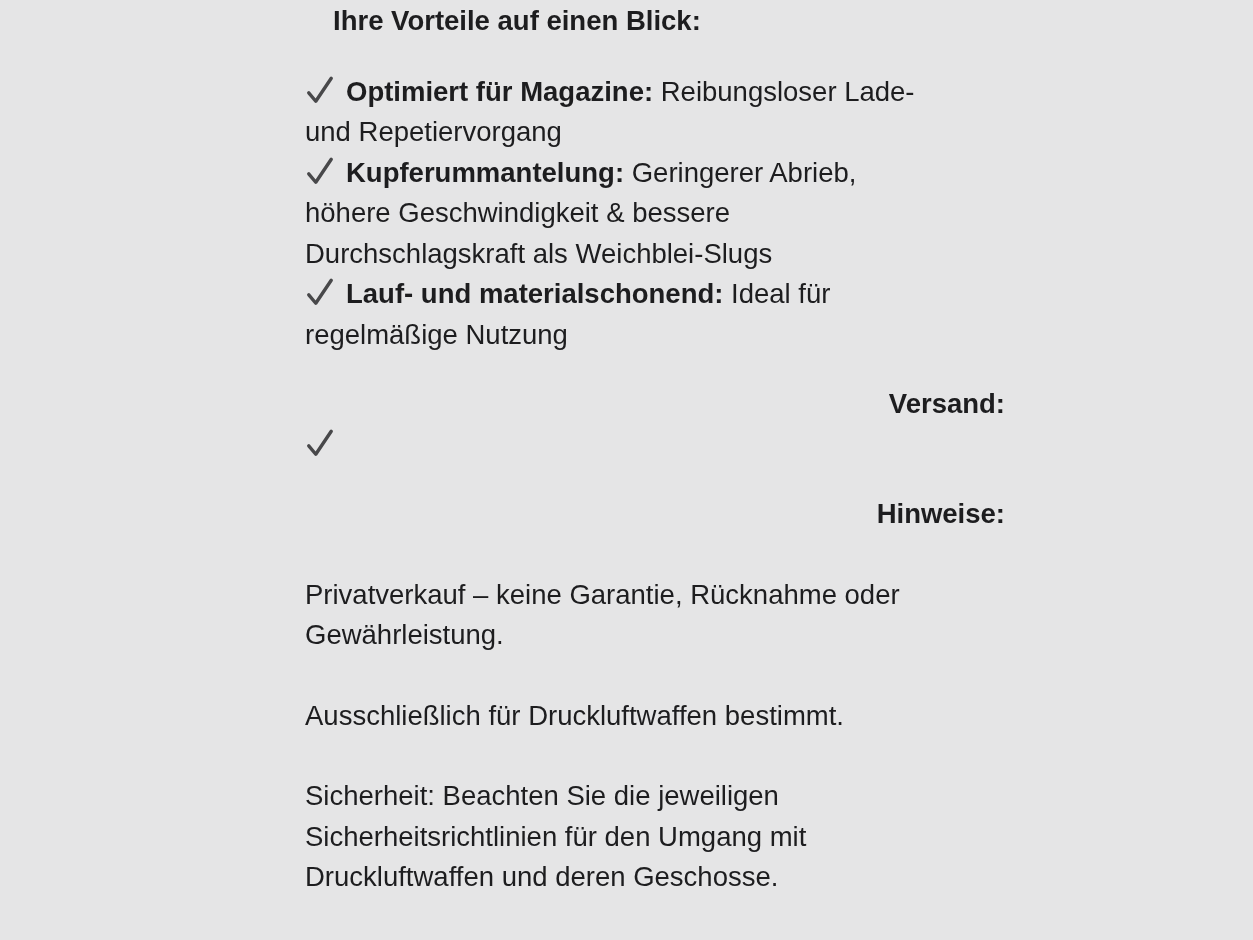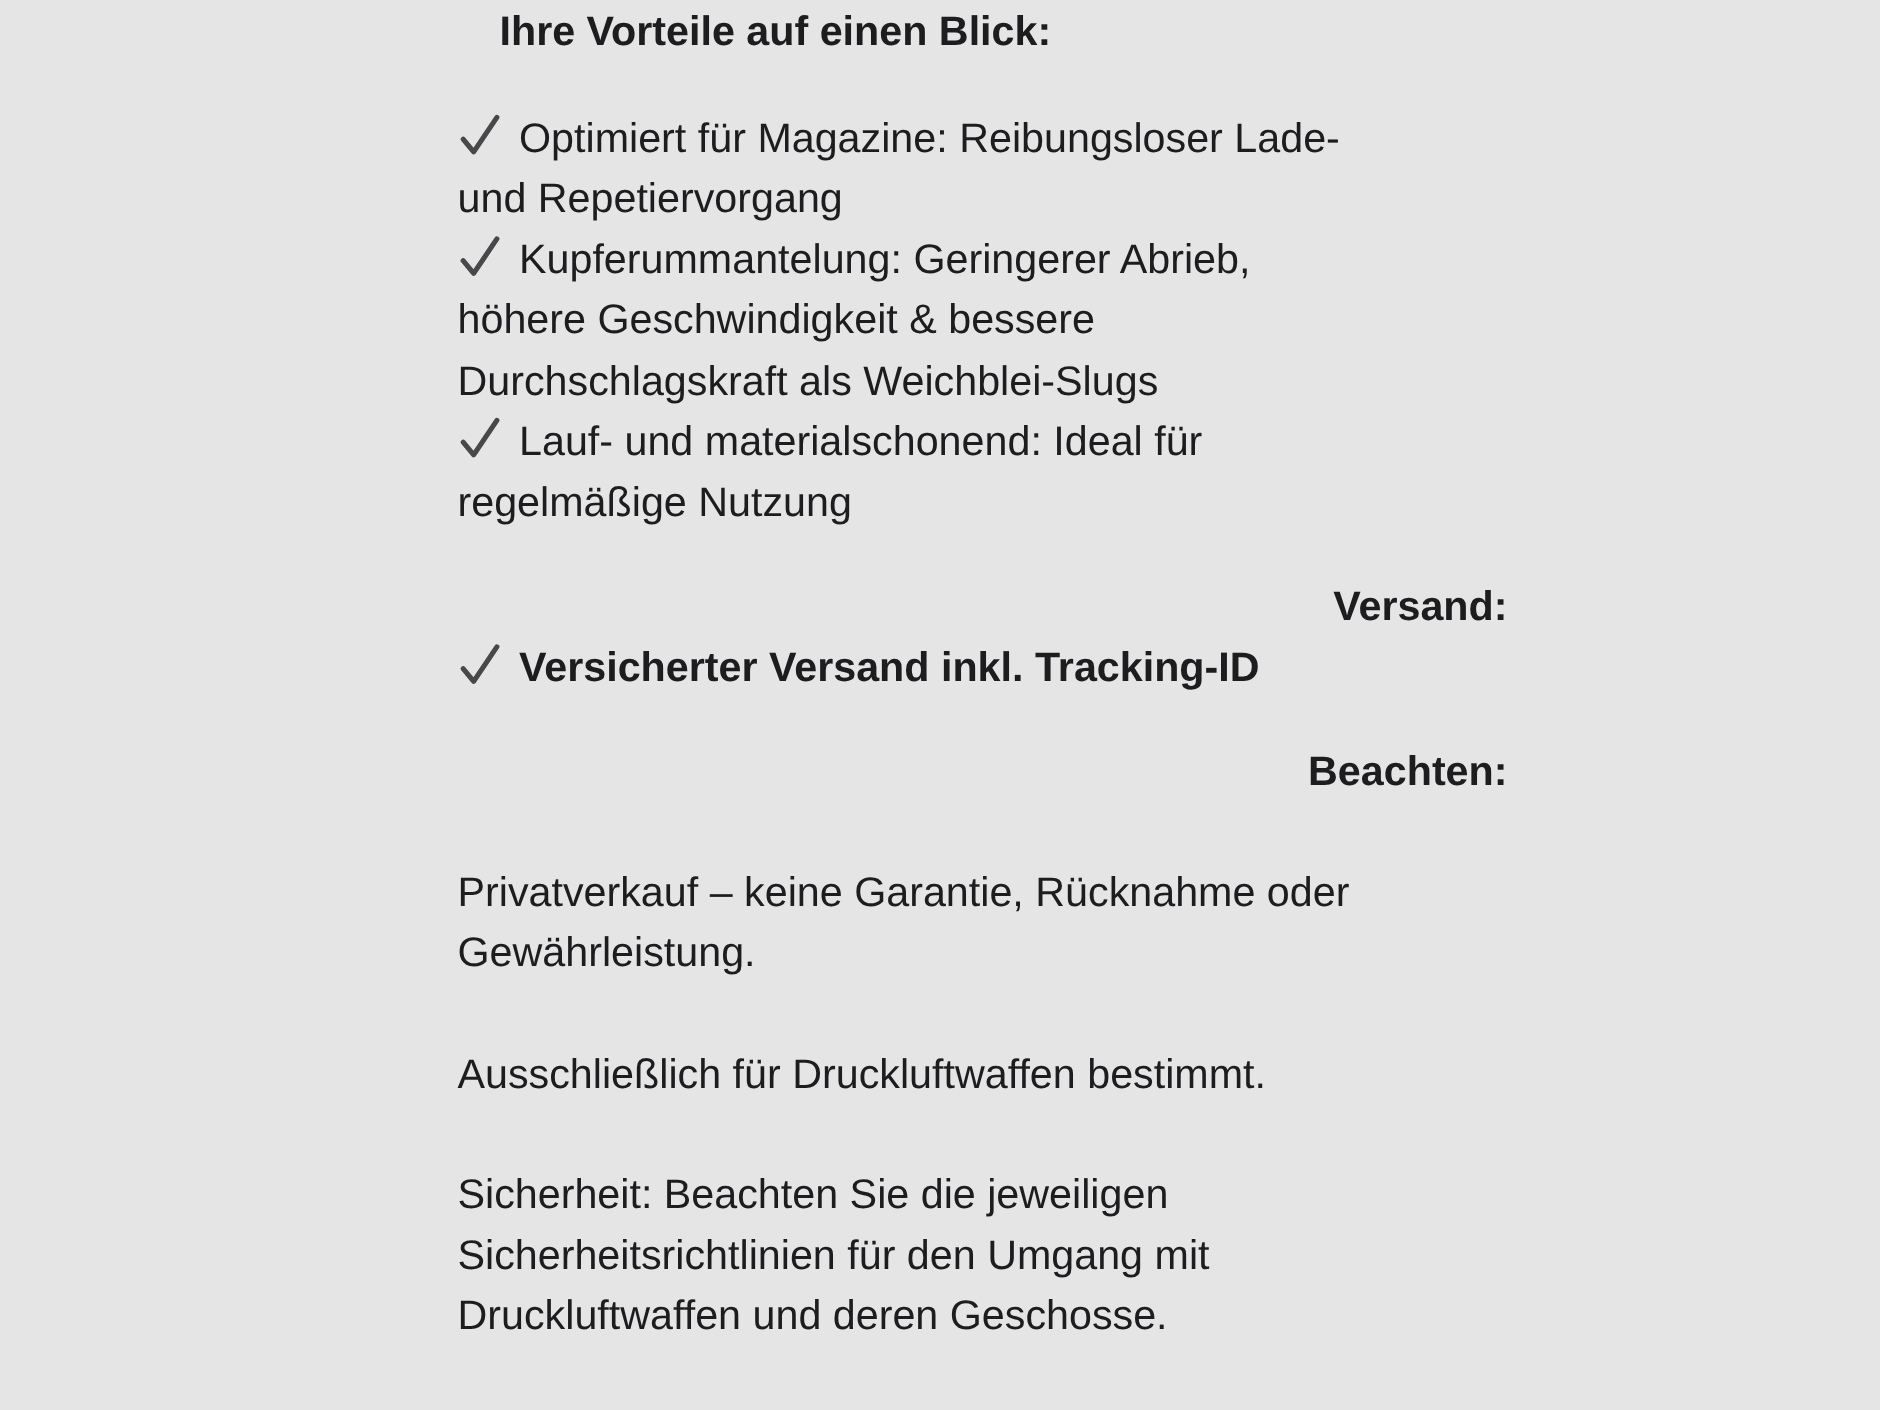--- a/index.html
+++ b/index.html
@@ -35,21 +35,21 @@
     margin-top: 29px;
     text-align: right;
   }
   .note {
     margin-top: 40px;
   }
   .pre {
     white-space: pre-line;
   }
   .bullet { margin: 0; }
-  .bullet .label { font-weight: normal; }
+  .bullet .label { font-weight: bold; }
   .check-icon {
     display: inline-block;
     width: 30px;
     height: 30px;
     margin-right: 11px;
     vertical-align: -4px;
   }
   .check-icon svg {
     width: 30px;
     height: 30px;
@@ -105,24 +105,24 @@
   </p>
 </div>
 
   <p class="heading section-gap">Versand:</p>
 
   <p class="bullet shipping-line">
     <span class="check-icon">
       <svg viewBox="0 0 32 32" aria-hidden="true">
           <path d="M4 19 L11.5 28 L28 3.5"></path>
         </svg>
-    </span><span>Versicherter Versand inkl. Tracking-ID</span>
+    </span>
   </p>
 
-  <p class="heading section-gap">Beachten:</p>
+  <p class="heading section-gap">Hinweise:</p>
 
   <div>
   <p class="note pre">Privatverkauf – keine Garantie, Rücknahme oder
 Gewährleistung.</p>
 
   <p class="note pre">Ausschließlich für Druckluftwaffen bestimmt.</p>
 
   <p class="note pre">Sicherheit: Beachten Sie die jeweiligen
 Sicherheitsrichtlinien für den Umgang mit
 Druckluftwaffen und deren Geschosse.</p>

